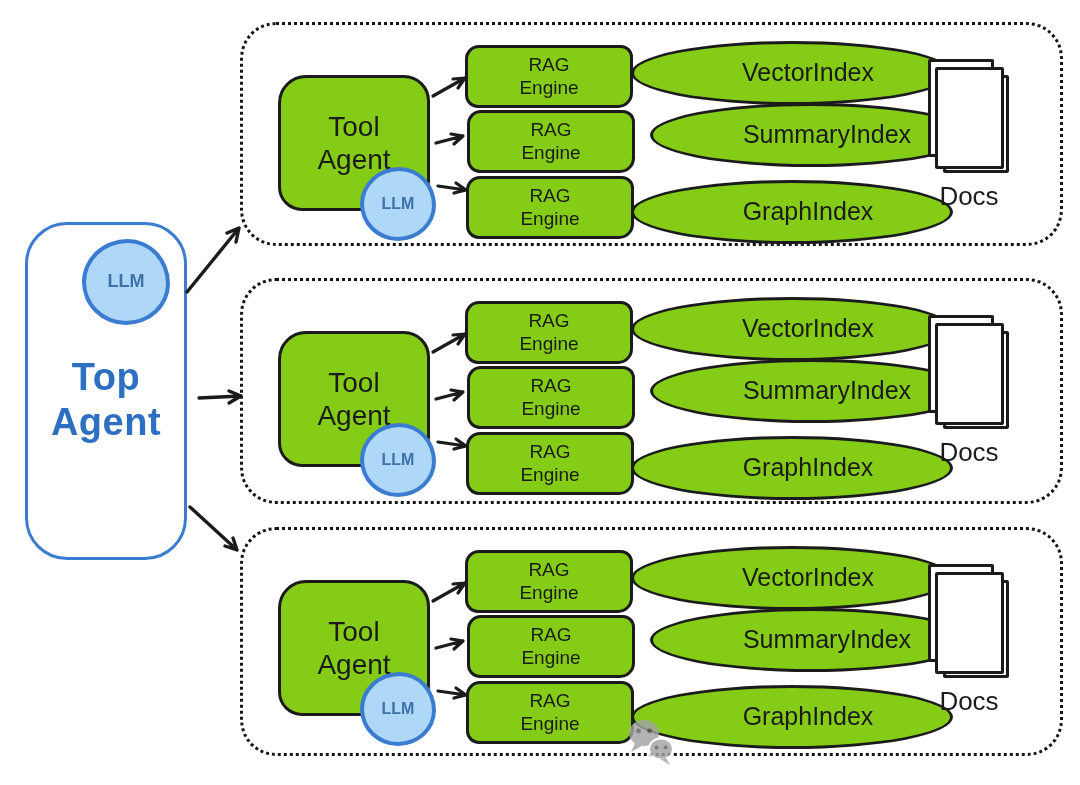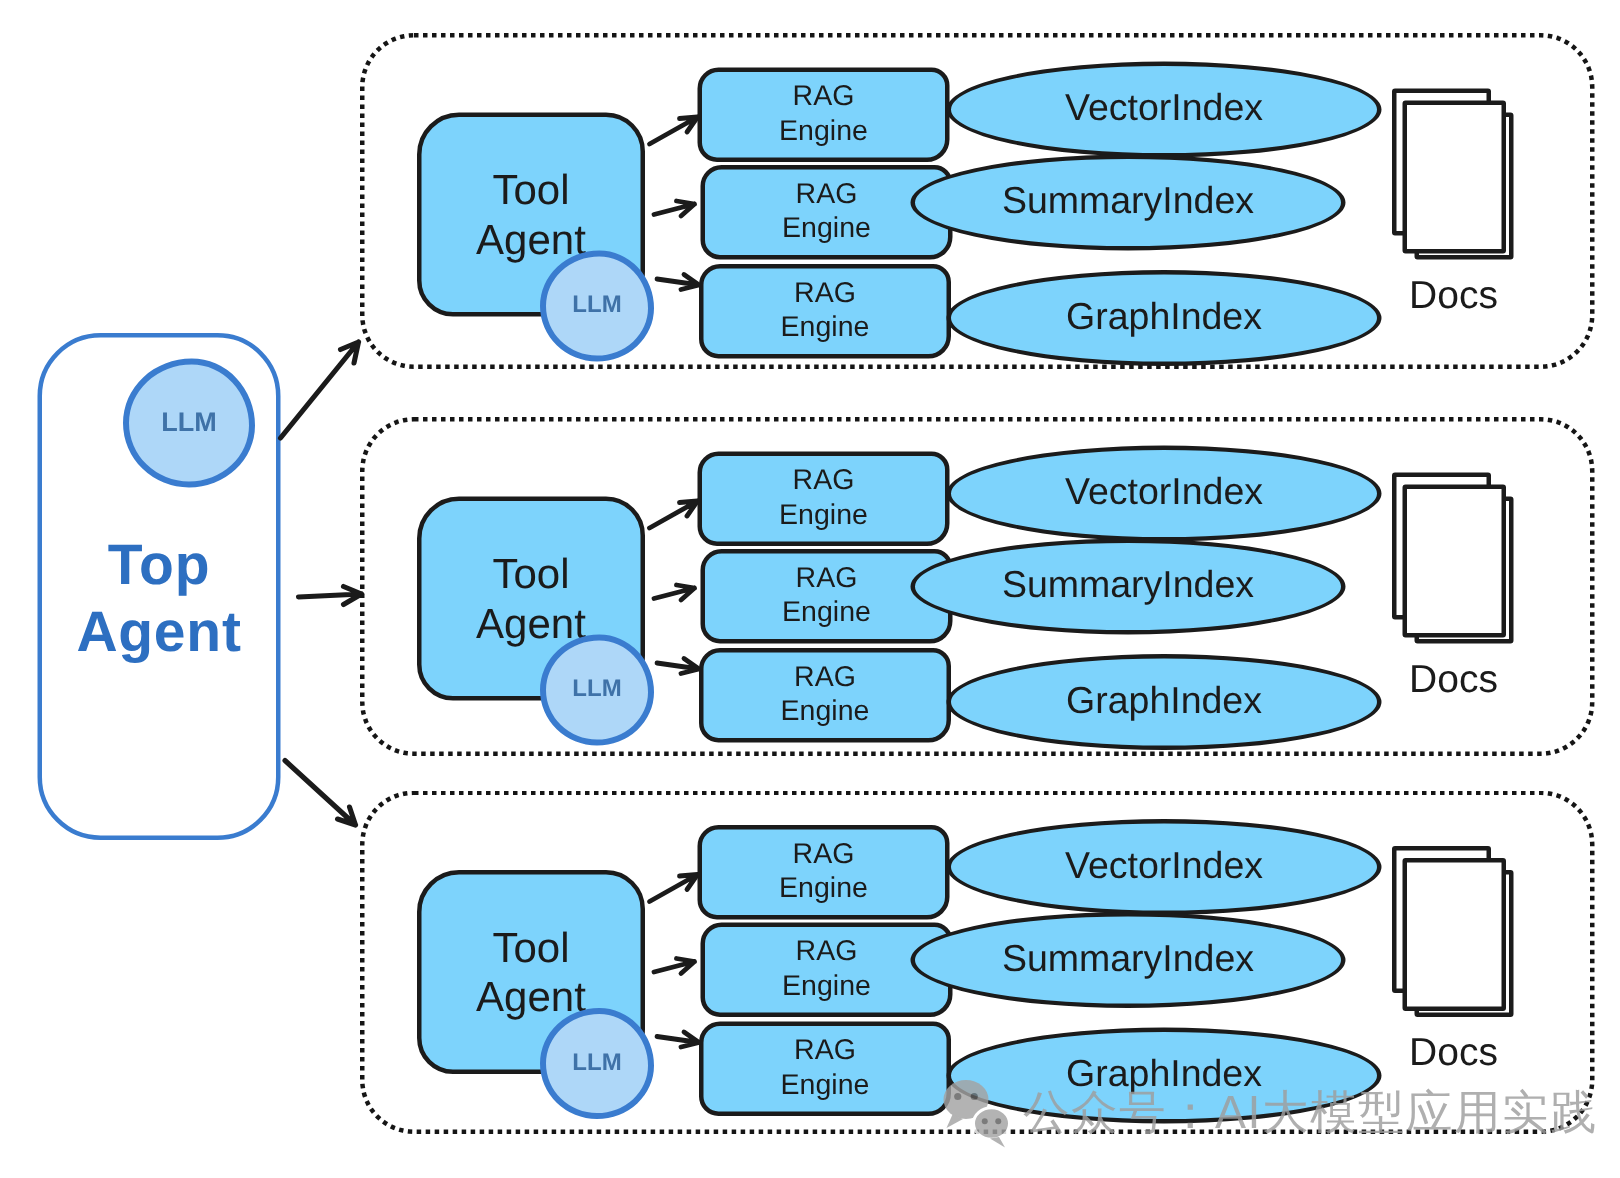--- a/index.html
+++ b/index.html
@@ -30,36 +30,36 @@
     display:flex;align-items:center;justify-content:center;font-weight:bold;
   }
   .ta-llm{left:54px;top:14px;width:80px;height:78px;}
   .ta-llm .llm-lbl{font-size:18px;color:var(--llm-text);}
   
   .group{
     position:absolute;left:240px;width:817px;
     border:3.5px dotted #151515;border-radius:36px;background:transparent;
   }
   .sketch-box{
-    position:absolute;border:3.5px solid var(--ink);background:#7dd3fc;
+    position:absolute;border:3.5px solid var(--ink);background:#84cc16;
     display:flex;align-items:center;justify-content:center;
   }
   .tool-agent{left:35px;top:50px;width:146px;height:130px;border-radius:28px 26px 30px 24px;}
   .tool-agent .tool-lbl{font-size:28px;}
   .grp-llm{left:117px;top:142px;width:68px;height:66px;}
   .grp-llm .llm-lbl{font-size:16px;color:var(--llm-text);}
   .rag{width:162px;height:57px;border-radius:14px 12px 15px 13px;}
   .rag .rag-lbl{font-size:19px;}
   .rag.r1{left:222px;top:20px;}
   .rag.r2{left:224px;top:85px;}
   .rag.r3{left:223px;top:151px;}
-  .ellipse{width:284px;height:58px;border-radius:50%;}
+  .ellipse{width:284px;height:58px;border-radius:50%;padding-left:32px;}
   .ellipse .ell-lbl{font-size:25px;}
   .ellipse.e1{left:388px;top:16px;}
-  .ellipse.e2{left:364px;top:78px;}
+  .ellipse.e2{left:407px;top:78px;}
   .ellipse.e3{left:388px;top:155px;}
   .garrows{position:absolute;left:183px;top:30px;}
   
   .docs{position:absolute;left:683px;top:34px;width:86px;}
   .pages{position:relative;width:86px;height:116px;}
   .page{position:absolute;border:3px solid var(--ink);background:#fff;border-radius:2px;width:60px;height:92px;}
   .page.p1{left:2px;top:0;}
   .page.p2{left:17px;top:16px;}
   .page.pf{left:9px;top:8px;width:63px;height:96px;}
   .docs-lbl{font-size:26px;margin-top:6px;width:86px;}
@@ -243,16 +243,15 @@
         <ellipse cx="35" cy="31" rx="12" ry="10.5" stroke="#ffffff" stroke-width="2"></ellipse>
         <path d="M40,40 L44,47 L34,41 Z"></path>
       </g>
       <g fill="#5f5f5f">
         <circle cx="12.5" cy="13" r="2.4"></circle>
         <circle cx="23.5" cy="13" r="2.4"></circle>
         <circle cx="30.5" cy="29.5" r="2"></circle>
         <circle cx="39.5" cy="29.5" r="2"></circle>
       </g>
     </svg>
-    <span class="wm-text">公众号：AI大模型应用实践</span>
   </div>
 
 </div>
 
 </body></html>

